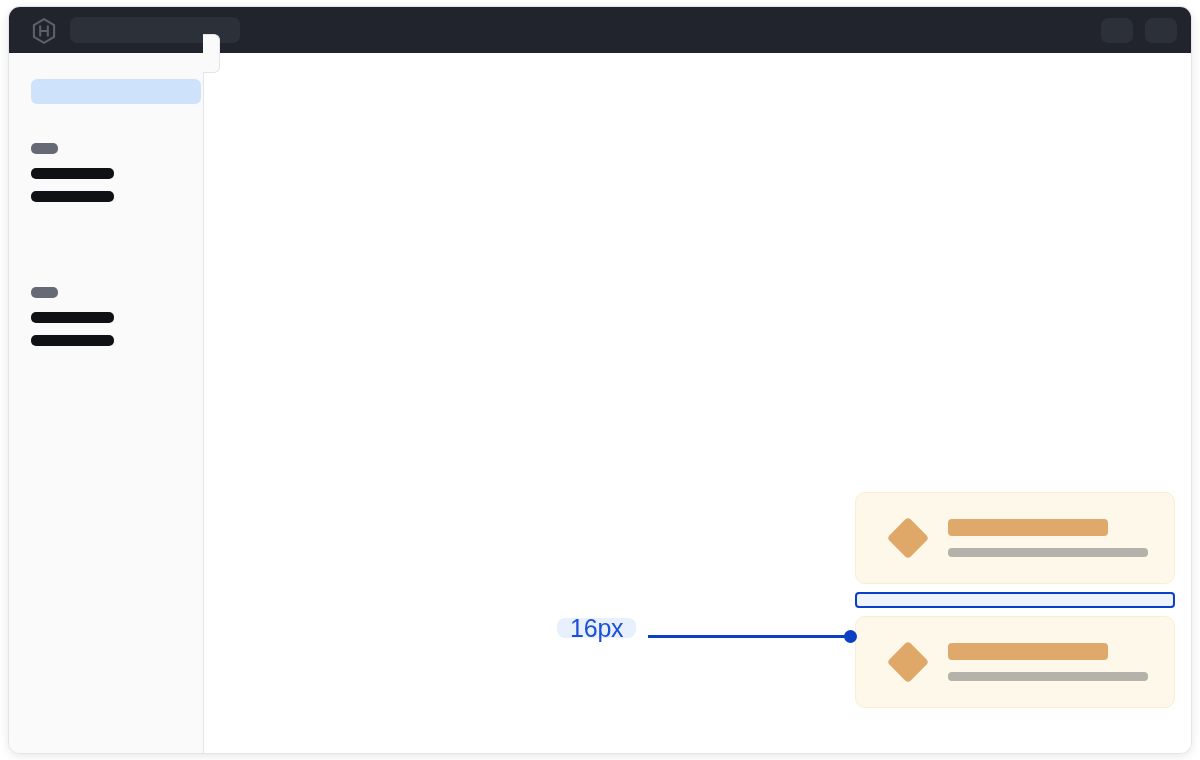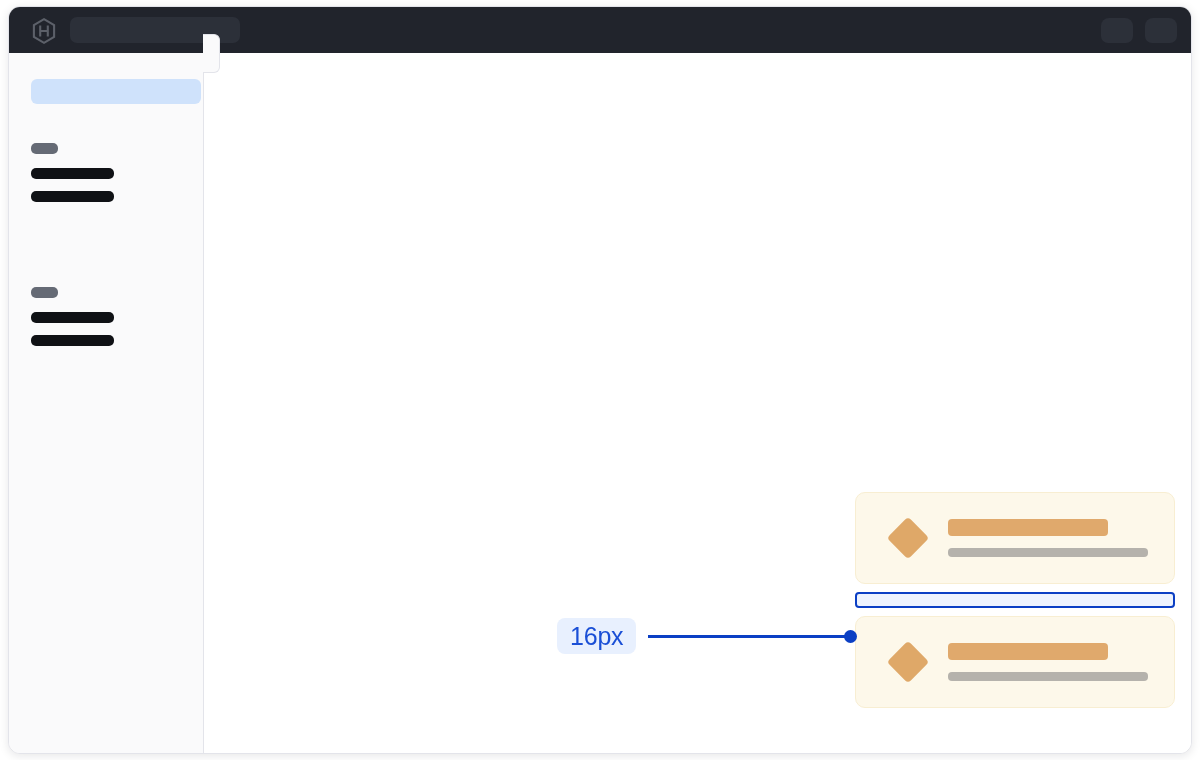--- a/index.html
+++ b/index.html
@@ -214,21 +214,21 @@
     width: 203px;
     height: 3px;
     background: #0b3fc4;
     z-index: 5;
   }
 
   .measure-pill {
     position: absolute;
     left: 548px;
     top: 611px;
-    height: 36px;
+    height: 20px;
     padding: 8px 13px;
     display: flex;
     align-items: center;
     justify-content: center;
     background: #e8f0fe;
     border-radius: 8px;
     color: #1a4fd6;
     font-size: 25px;
     letter-spacing: -0.2px;
     z-index: 6;

